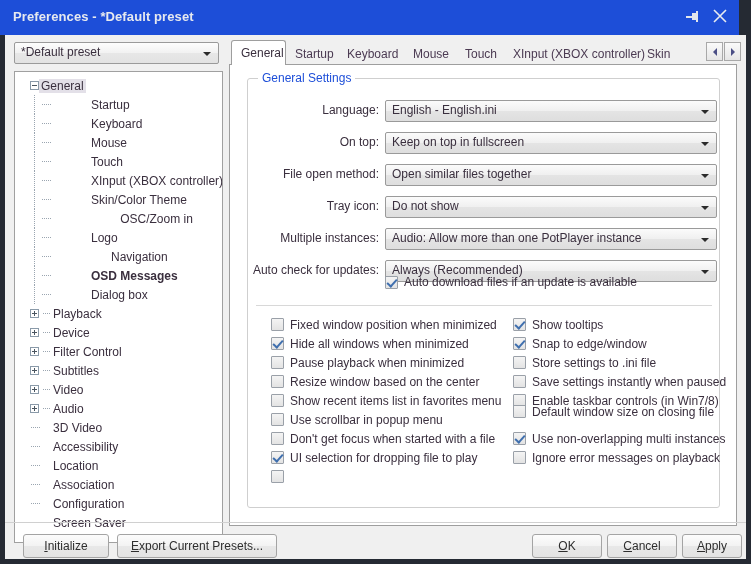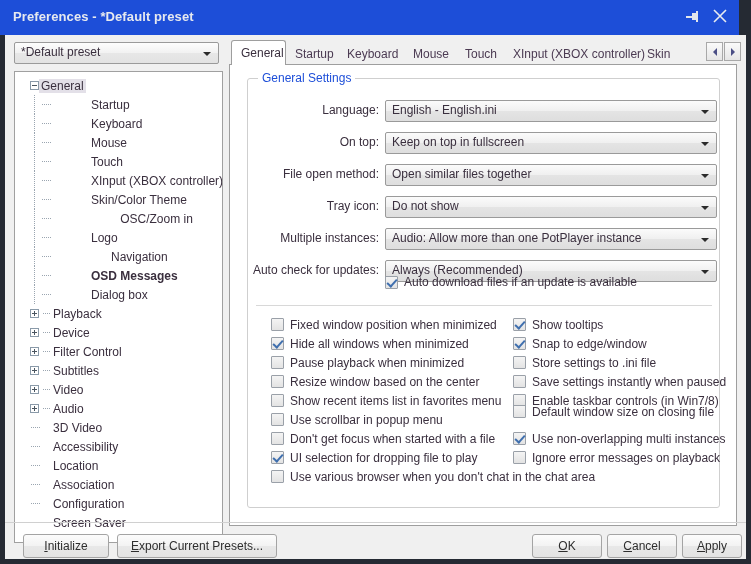--- a/index.html
+++ b/index.html
@@ -582,21 +582,20 @@
               <span>Use non-overlapping multi instances</span>
             </div>
             <div class="chk-row" style="left: 251px; top: 370px;">
               <span class="cbx"></span>
               <span>Ignore error messages on playback</span>
             </div>
           </div>
         <div id="chk-full">
             <div class="chk-row" style="left: 9px; top: 389px;">
               <span class="cbx"></span>
-              <span>Use various browser when you don't chat in the chat area</span>
             </div>
           </div>
       </div>
     </div>
 
     <div class="footer-sep"></div>
 
     <div class="btn" style="left:18px; top:499px; width:86px;">
       <span><u>I</u><span>nitialize</span></span>
     </div>

